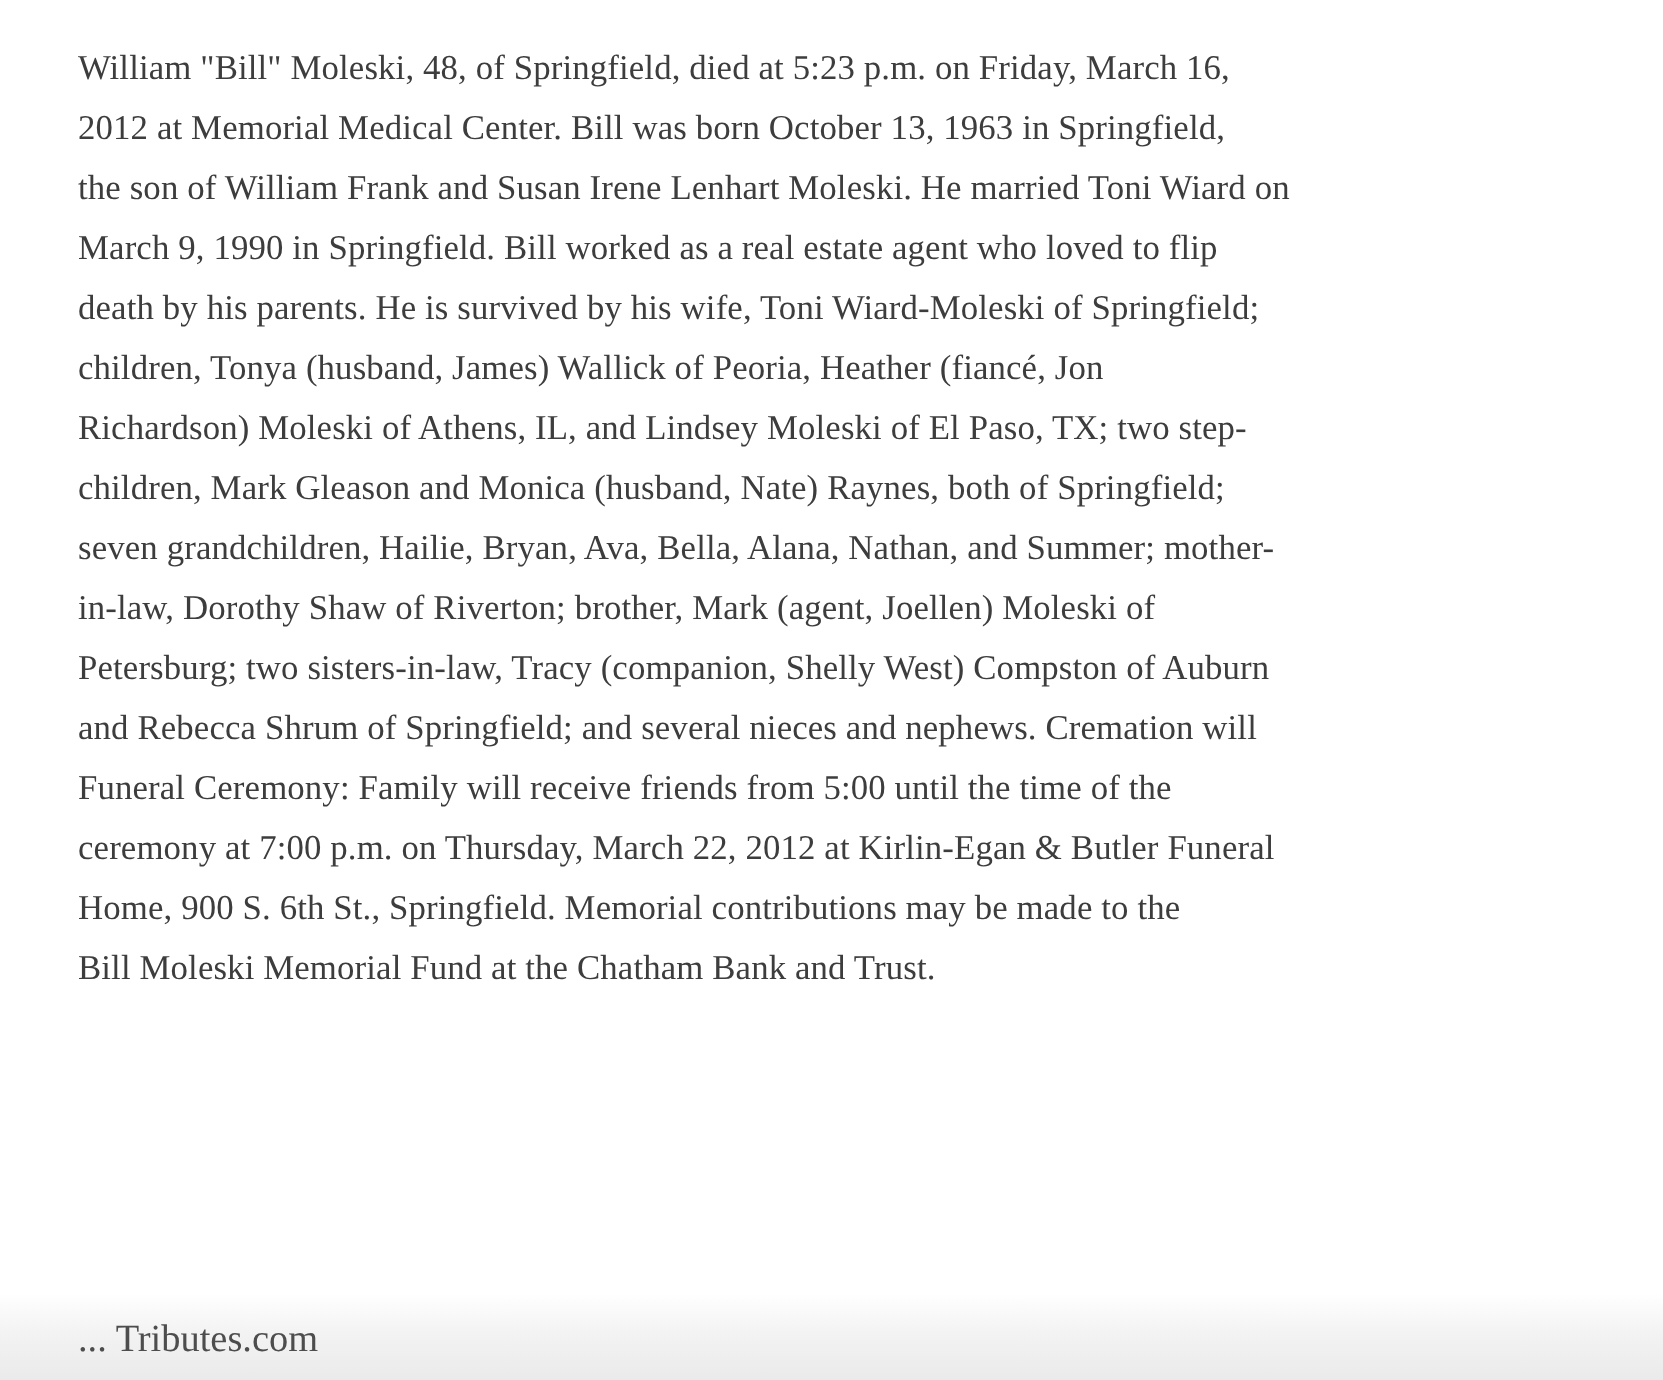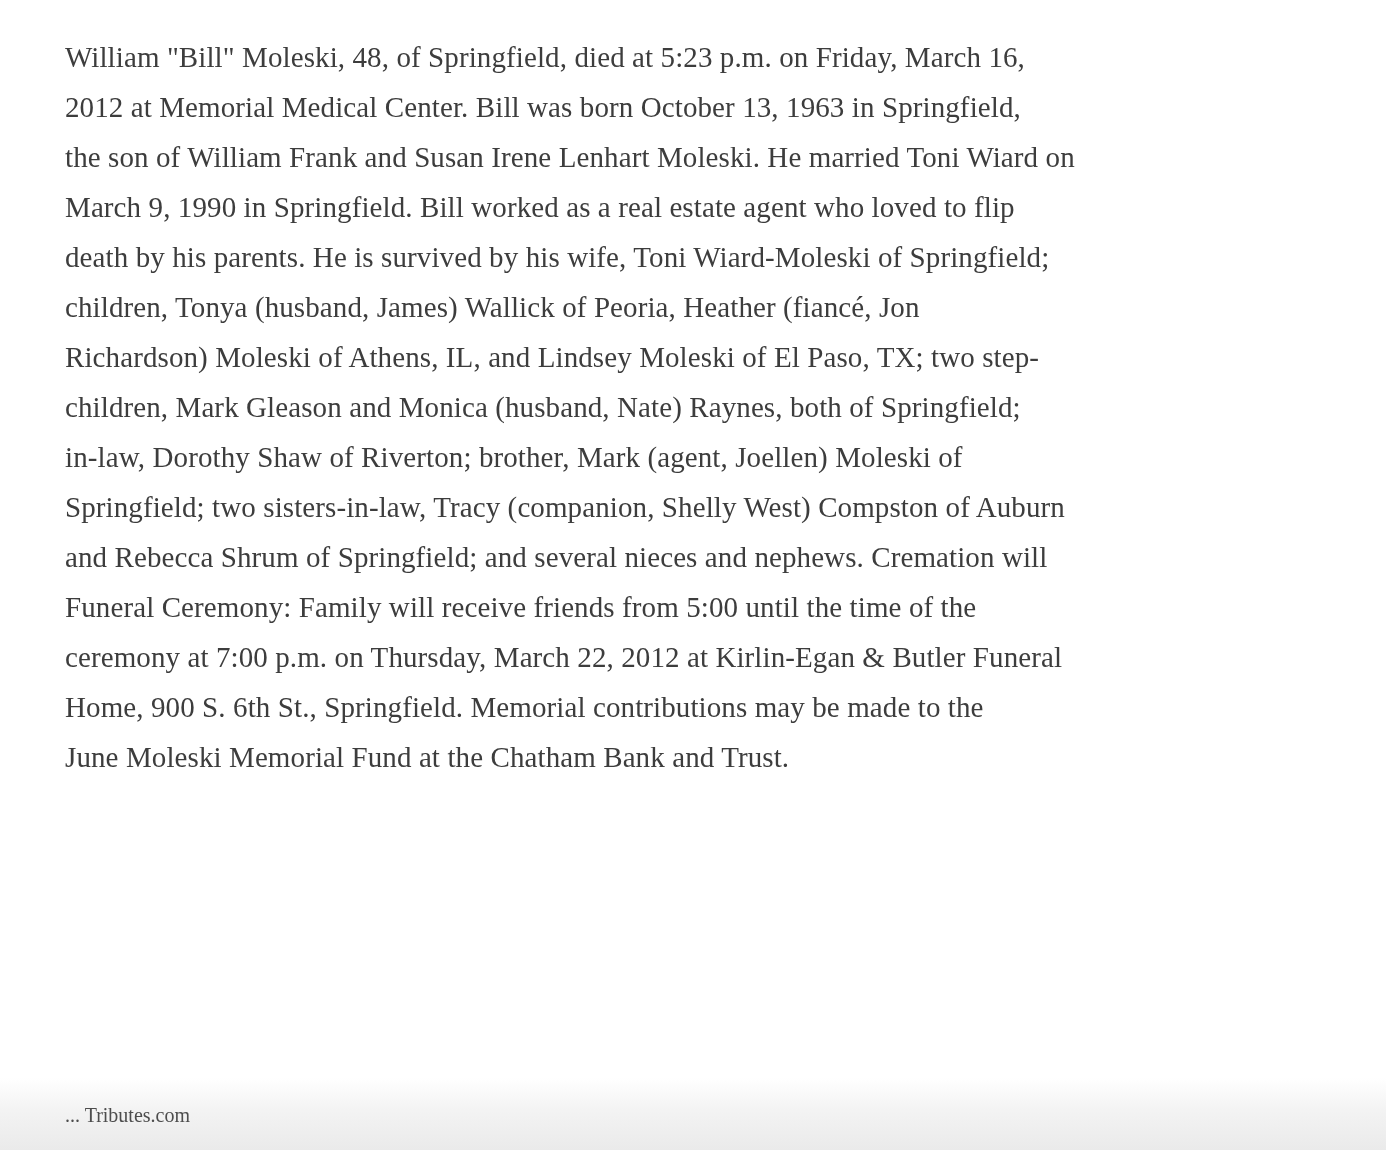--- a/index.html
+++ b/index.html
@@ -36,46 +36,47 @@
     left: 0;
     bottom: 0;
     width: 1386px;
     height: 72px;
     background: linear-gradient(180deg, #ffffff 0%, #f3f3f3 45%, #eaeaea 100%);
   }
   .attribution {
     position: absolute;
     left: 65px;
     top: 1095px;
-    font-size: 20px;
+    font-size: 32px;
     line-height: 40px;
     color: #4d4d4d;
     white-space: pre;
   }
 </style>
 </head>
 <body>
 
 <div class="page">
 
   <div class="obituary">
     <div class="line">William "Bill" Moleski, 48, of Springfield, died at 5:23 p.m. on Friday, March 16,</div>
     <div class="line">2012 at Memorial Medical Center. Bill was born October 13, 1963 in Springfield,</div>
     <div class="line">the son of William Frank and Susan Irene Lenhart Moleski. He married Toni Wiard on</div>
     <div class="line">March 9, 1990 in Springfield. Bill worked as a real estate agent who loved to flip</div>
     <div class="line">death by his parents. He is survived by his wife, Toni Wiard-Moleski of Springfield;</div>
     <div class="line">children, Tonya (husband, James) Wallick of Peoria, Heather (fiancé, Jon</div>
     <div class="line">Richardson) Moleski of Athens, IL, and Lindsey Moleski of El Paso, TX; two step-</div>
     <div class="line">children, Mark Gleason and Monica (husband, Nate) Raynes, both of Springfield;</div>
+    <div class="line">seven grandchildren, Hailie, Bryan, Ava, Bella, Alana, Nathan, and Summer; mother-</div>
     <div class="line">in-law, Dorothy Shaw of Riverton; brother, Mark (agent, Joellen) Moleski of</div>
-    <div class="line">Springfield; two sisters-in-law, Tracy (companion, Shelly West) Compston of Auburn</div>
+    <div class="line">Petersburg; two sisters-in-law, Tracy (companion, Shelly West) Compston of Auburn</div>
     <div class="line">and Rebecca Shrum of Springfield; and several nieces and nephews. Cremation will</div>
     <div class="line">Funeral Ceremony: Family will receive friends from 5:00 until the time of the</div>
     <div class="line">ceremony at 7:00 p.m. on Thursday, March 22, 2012 at Kirlin-Egan &amp; Butler Funeral</div>
     <div class="line">Home, 900 S. 6th St., Springfield. Memorial contributions may be made to the</div>
-    <div class="line">June Moleski Memorial Fund at the Chatham Bank and Trust.</div>
+    <div class="line">Bill Moleski Memorial Fund at the Chatham Bank and Trust.</div>
   </div>
 
   <div class="footer-gradient"></div>
 
   <div class="attribution">... Tributes.com</div>
 
 </div>
 
 </body></html>

